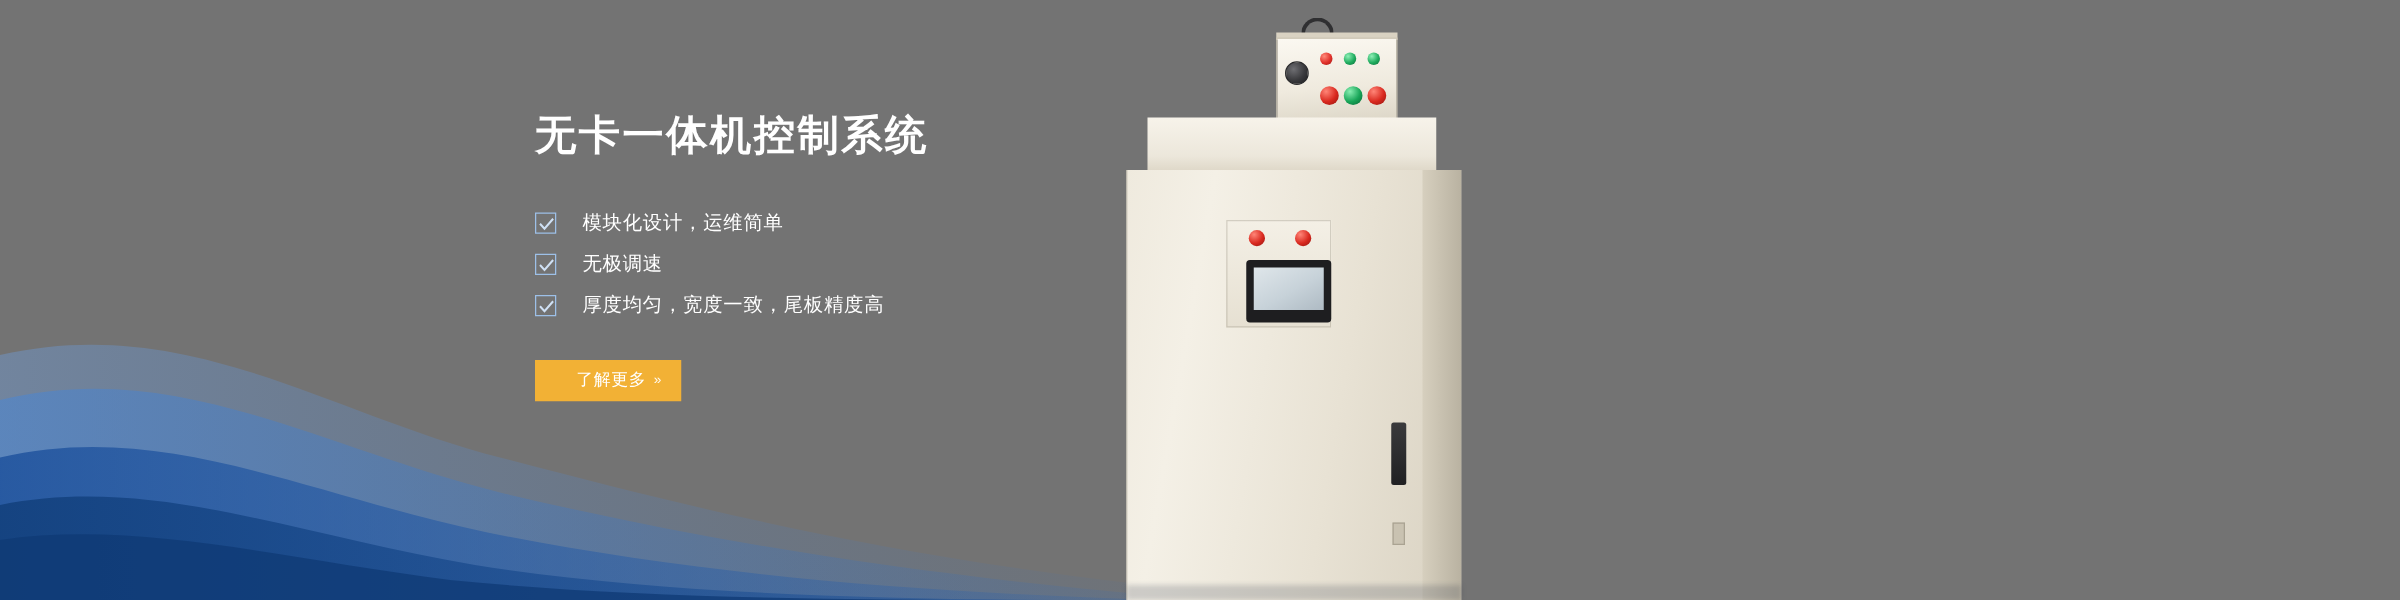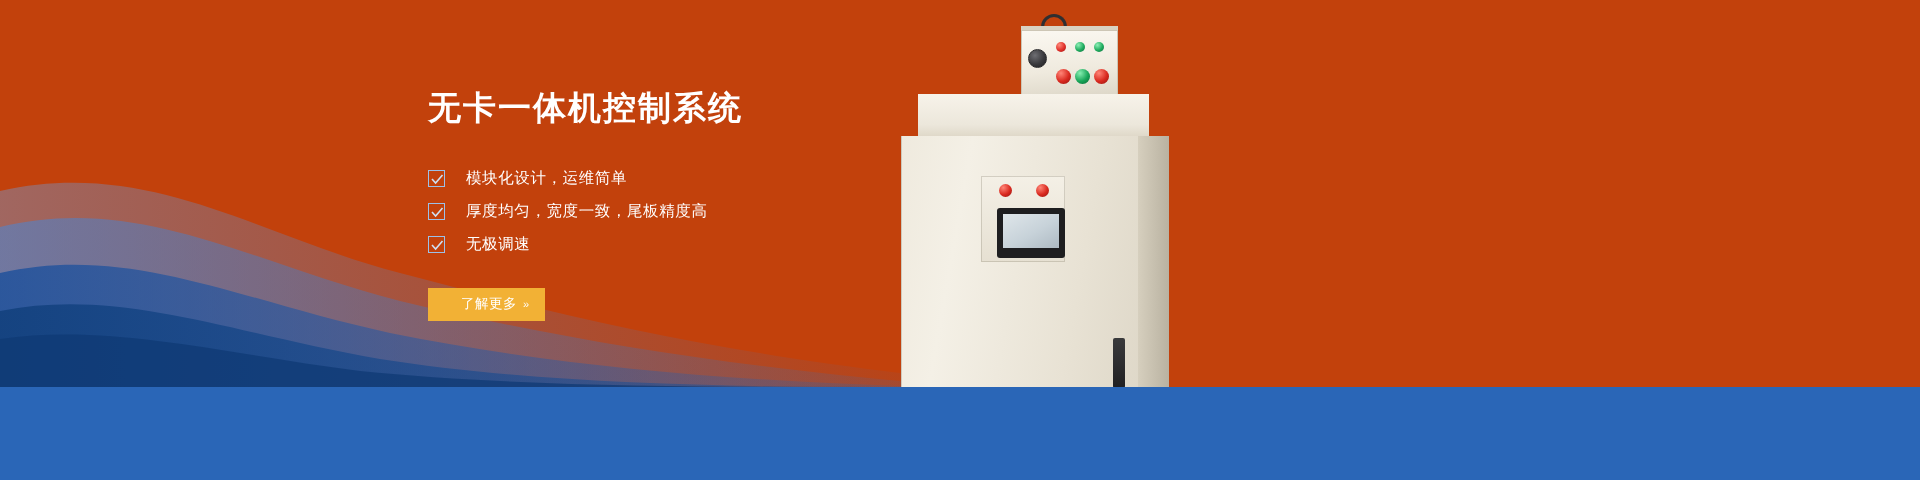--- a/index.html
+++ b/index.html
@@ -4,22 +4,22 @@
 <style>
   * { margin:0; padding:0; box-sizing:border-box; }
   html,body { width:1920px; height:480px; overflow:hidden; }
   body {
     font-family:"Liberation Sans","DejaVu Sans",sans-serif;
     background:#2a66b7;
     position:relative;
   }
   #banner {
     position:absolute; inset:0;
-    width:1920px; height:387px;
-    background:#c2410c;
+    width:1920px; height:480px;
+    background:#737373;
     overflow:hidden;
   }
   
   #waves { position:absolute; left:0; bottom:0; width:1100px; height:300px; }
 
   
   #content {
     position:absolute;
     left:428px; top:88px;
     width:520px;
@@ -235,30 +235,30 @@
         </span>
         <span class="feature-text">模块化设计，运维简单</span>
       </div>
 
       <div class="feature-item">
         <span class="check-box">
           <svg width="13" height="11" viewBox="0 0 13 11">
             <polyline points="1,5 4.6,9 11.5,1" fill="none" stroke="#cfe0f4" stroke-width="1.6"></polyline>
           </svg>
         </span>
-        <span class="feature-text">厚度均匀，宽度一致，尾板精度高</span>
+        <span class="feature-text">无极调速</span>
       </div>
 
       <div class="feature-item">
         <span class="check-box">
           <svg width="13" height="11" viewBox="0 0 13 11">
             <polyline points="1,5 4.6,9 11.5,1" fill="none" stroke="#cfe0f4" stroke-width="1.6"></polyline>
           </svg>
         </span>
-        <span class="feature-text">无极调速</span>
+        <span class="feature-text">厚度均匀，宽度一致，尾板精度高</span>
       </div>
 
     </div>
 
     <button id="cta-button">
       <span id="cta-label">了解更多</span>
       <span id="cta-arrow">»</span>
     </button>
 
   </div>

